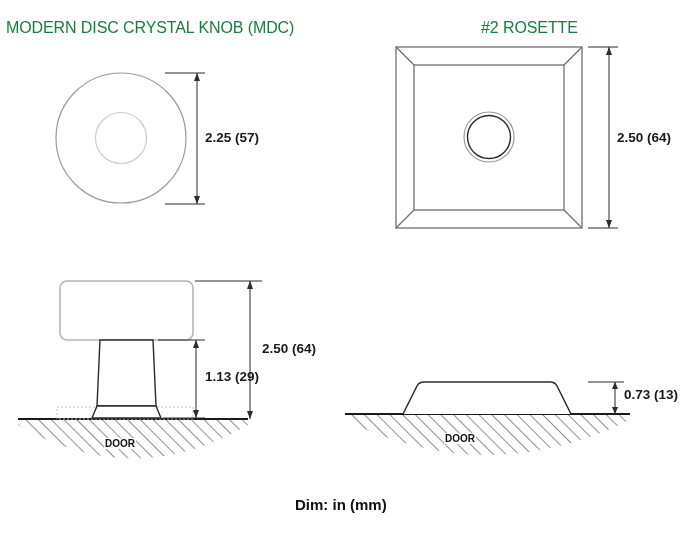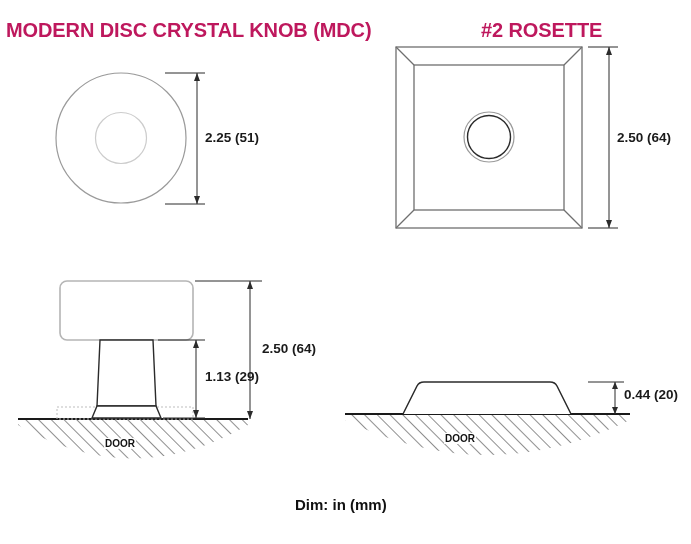--- a/index.html
+++ b/index.html
@@ -14,25 +14,25 @@
     overflow: hidden;
     font-family: "Liberation Sans", sans-serif;
     color: #1a1a1a;
   }
   .sheet {
     position: absolute;
     inset: 0;
   }
   .title {
     position: absolute;
-    font-weight: bold;
-    font-size: 20px;
+    font-weight: normal;
+    font-size: 16px;
     letter-spacing: -0.1px;
     white-space: nowrap;
-    color: #be185d;
+    color: #15803d;
   }
   #title-mdc { left: 6px; top: 19px; }
   #title-rosette { left: 481px; top: 19px; }
   .caption {
     position: absolute;
     left: 295px;
     top: 496px;
     font-weight: bold;
     font-size: 15px;
     white-space: nowrap;
@@ -79,21 +79,21 @@
       <circle cx="121" cy="138" r="25.5" fill="none" stroke="#cccccc" stroke-width="1.2"></circle>
     </g>
     <g stroke="#2b2b2b" fill="none" stroke-width="1">
       <line x1="165" y1="73" x2="205" y2="73"></line>
       <line x1="165" y1="204" x2="205" y2="204"></line>
       <line x1="197" y1="73" x2="197" y2="204"></line>
       <polygon points="197,73 194,81 200,81" fill="#2b2b2b" stroke="none"></polygon>
       <polygon points="197,204 194,196 200,196" fill="#2b2b2b" stroke="none"></polygon>
     </g>
   </svg>
-  <div class="dim-label" id="dim-knob-dia">2.25 (51)</div>
+  <div class="dim-label" id="dim-knob-dia">2.25 (57)</div>
 
   <svg width="691" height="544">
     <g fill="#ffffff" stroke="#6f6f6f" stroke-width="1.3">
       <rect x="396" y="47" width="186" height="181"></rect>
       <rect x="414" y="65" width="150" height="145"></rect>
       <line x1="396" y1="47" x2="414" y2="65"></line>
       <line x1="582" y1="47" x2="564" y2="65"></line>
       <line x1="396" y1="228" x2="414" y2="210"></line>
       <line x1="582" y1="228" x2="564" y2="210"></line>
     </g>
@@ -170,18 +170,18 @@
 
     <path d="M 403 414 L 417 386 Q 419 382 424 382 L 550 382 Q 555 382 557 386 L 571 414" fill="#ffffff" stroke="#2b2b2b" stroke-width="1.5"></path>
 
     <g stroke="#2b2b2b" fill="none" stroke-width="1">
       <line x1="588" y1="382" x2="624" y2="382"></line>
       <line x1="615" y1="382" x2="615" y2="414"></line>
       <polygon points="615,382 612,389 618,389" fill="#2b2b2b" stroke="none"></polygon>
       <polygon points="615,414 612,407 618,407" fill="#2b2b2b" stroke="none"></polygon>
     </g>
   </svg>
-  <div class="dim-label" id="dim-rosette-proj">0.44 (20)</div>
+  <div class="dim-label" id="dim-rosette-proj">0.73 (13)</div>
   <div class="door-label" id="door-label-right">DOOR</div>
 
   <div class="caption">Dim: in (mm)</div>
 
 </div>
 
 </body></html>

